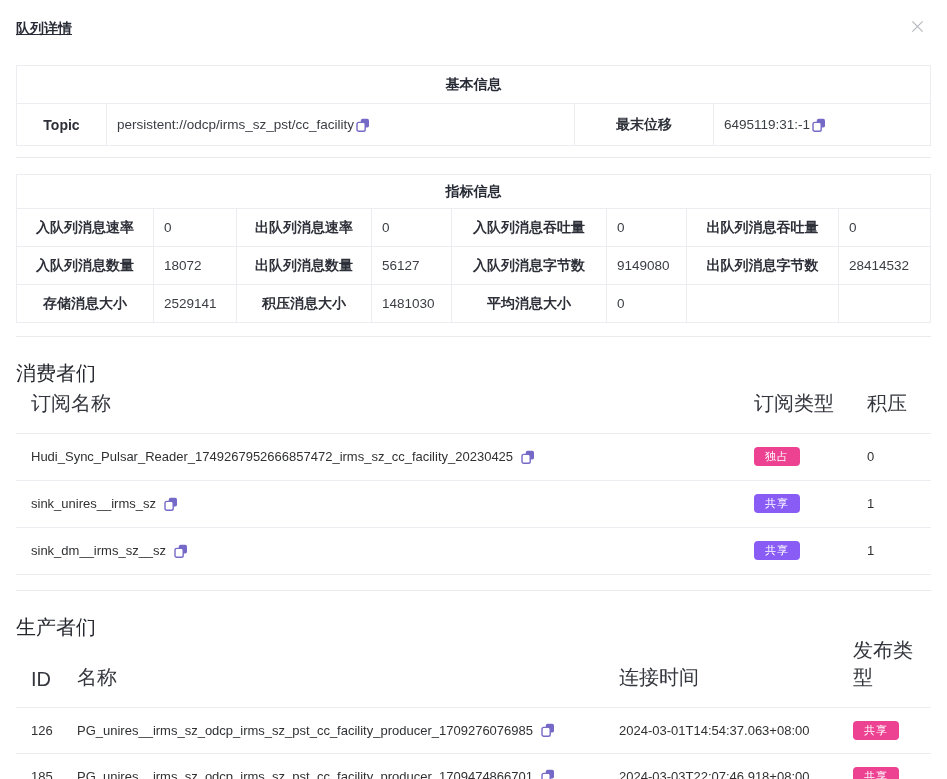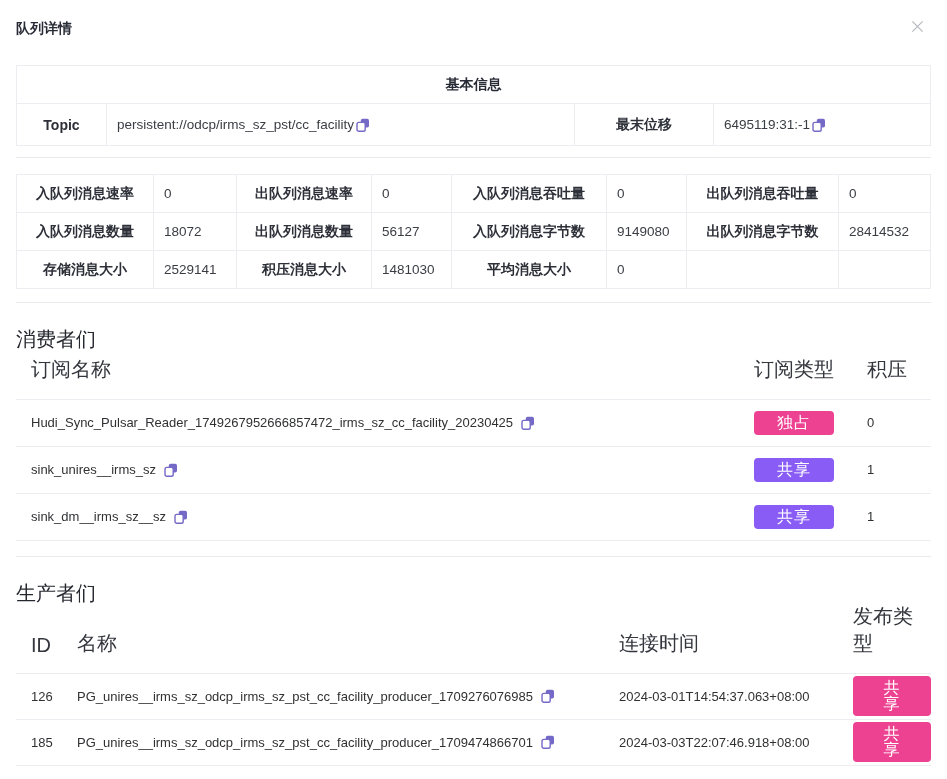--- a/index.html
+++ b/index.html
@@ -9,21 +9,21 @@
     font-family: "Liberation Sans", "DejaVu Sans", sans-serif;
     color: #303133; font-size: 14px;
   }
   .modal { padding: 0 16px; }
 
   
   .modal-header {
     padding-top: 20px; height: 36px;
     display: flex; justify-content: space-between; align-items: flex-start;
   }
-  .modal-title { font-weight: bold; font-size: 14px; color: #272b35; line-height: 16px; }
+  .modal-title { font-weight: bold; font-size: 14px; color: #272b35; line-height: 16px; text-decoration: underline; }
   .close-btn { cursor: pointer; margin-top: -1px; margin-right: 6px; line-height: 0; }
 
   
   table.desc { border-collapse: collapse; width: 915px; table-layout: fixed; }
   table.desc th, table.desc td { border: 1px solid #ebedf0; }
   table.desc th.section-head {
     font-weight: bold; text-align: center; font-size: 14px; color: #272b35;
   }
   .basic th.section-head { height: 38px; }
   .basic td { height: 42px; }
@@ -51,22 +51,22 @@
     border-bottom: 1px solid #ebedf0; padding-left: 15px;
     font-size: 13px; color: #303133;
   }
   .consumers th { height: 50px; vertical-align: bottom; padding-bottom: 16px; }
   .consumers td { height: 47px; }
   .producers th { height: 55px; vertical-align: bottom; padding-bottom: 16px; }
   .producers td { height: 46px; }
   .name-flex { display: inline-flex; align-items: center; gap: 8px; }
 
   .badge {
-    display: inline-block; font-size: 16px; line-height: 1;
-    padding: 4px 23px; border-radius: 4px; color: #fff; letter-spacing: 1px; text-align: center;
+    display: inline-block; font-size: 11px; line-height: 1;
+    padding: 4px 11px; border-radius: 4px; color: #fff; letter-spacing: 1px; text-align: center;
   }
   .badge-pink { background: #ed4192; }
   .badge-purple { background: #8a5cf6; }
 
   .copy-icon { cursor: pointer; flex: none; line-height: 0; display: inline-block; }
 </style>
 </head>
 <body>
 
 <svg width="0" height="0" style="position:absolute">
@@ -130,20 +130,23 @@
       <col style="width:137px">
         <col style="width:83px">
         <col style="width:135px">
         <col style="width:80px">
       <col style="width:155px">
         <col style="width:80px">
         <col style="width:152px">
         <col>
     </colgroup>
     <tbody>
+        <tr>
+          <th class="section-head" colspan="8">指标信息</th>
+        </tr>
     <tr>
       <td class="lbl">入队列消息速率</td>
       <td class="val">0</td>
       <td class="lbl">出队列消息速率</td>
       <td class="val">0</td>
       <td class="lbl">入队列消息吞吐量</td>
       <td class="val">0</td>
       <td class="lbl">出队列消息吞吐量</td>
       <td class="val">0</td>
     </tr>

